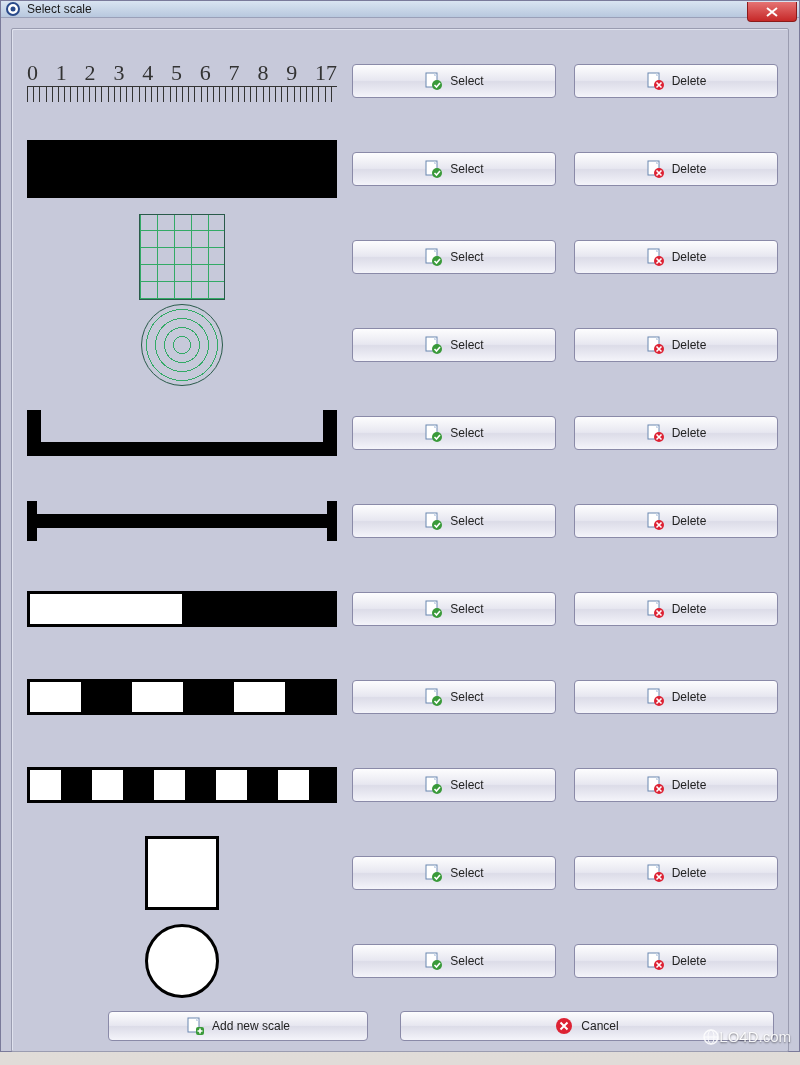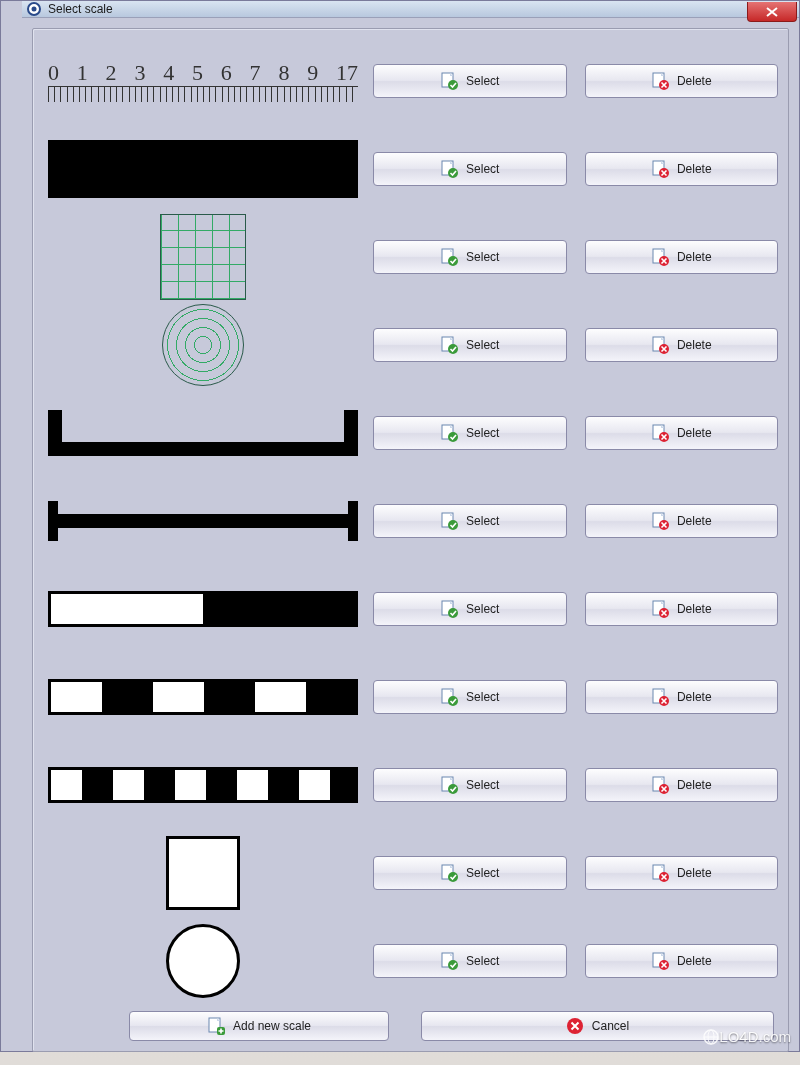--- a/index.html
+++ b/index.html
@@ -9,21 +9,21 @@
     background: linear-gradient(#e8e4e0, #e0dcd8);
     font-family: "Segoe UI", Tahoma, sans-serif;
     font-size: 12px;
     overflow:hidden;
     position:relative;
   }
   .window {
     position:absolute; left:0; top:0; width:800px; height:1052px;
     background:#c7c9da;
     border:1px solid #7a7a9a;
-    display:flex; flex-direction:column;padding-left:21px;
+    display:flex; flex-direction:column;
   }
   .titlebar {
     height:28px;
     background: linear-gradient(#d9e4f1, #b8c8de);
     border-bottom:1px solid #9aa0b8;
     display:flex; align-items:center;
     padding:0 4px;
     position:relative;
   }
   .titlebar .icon {

